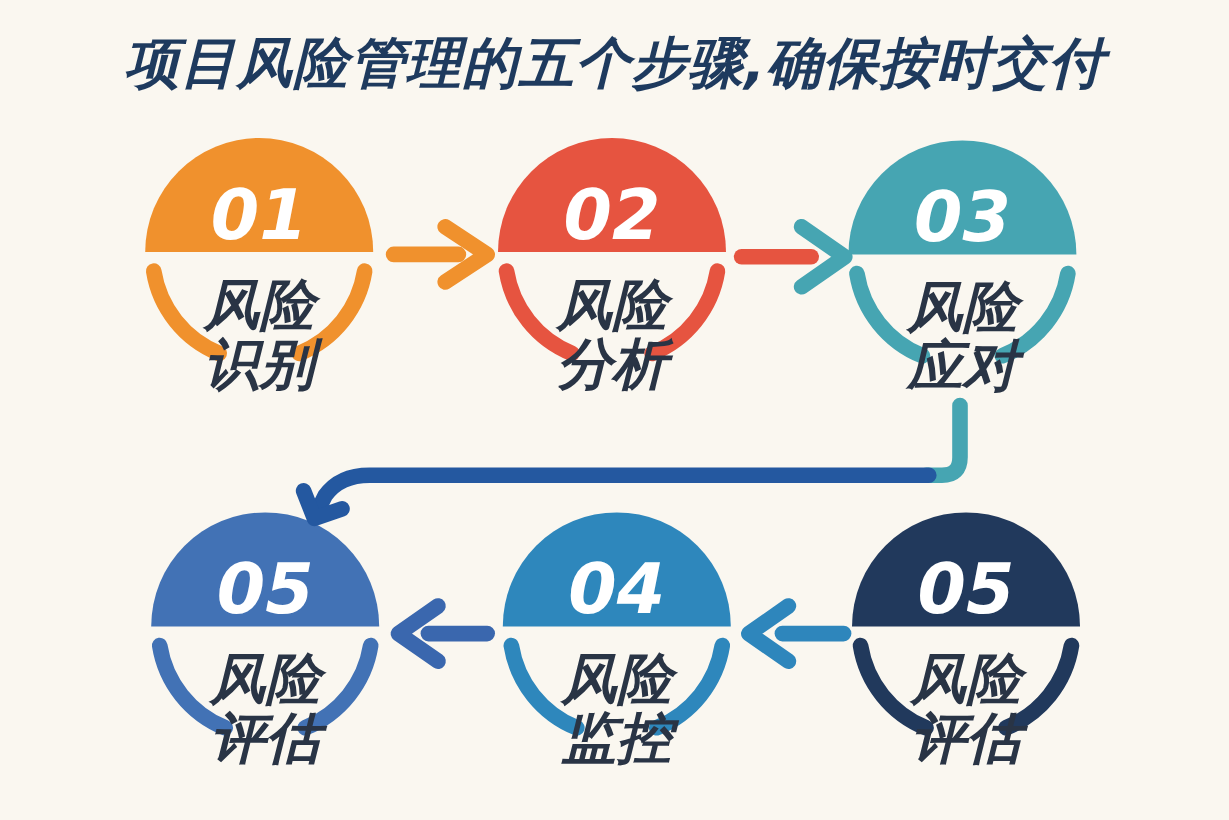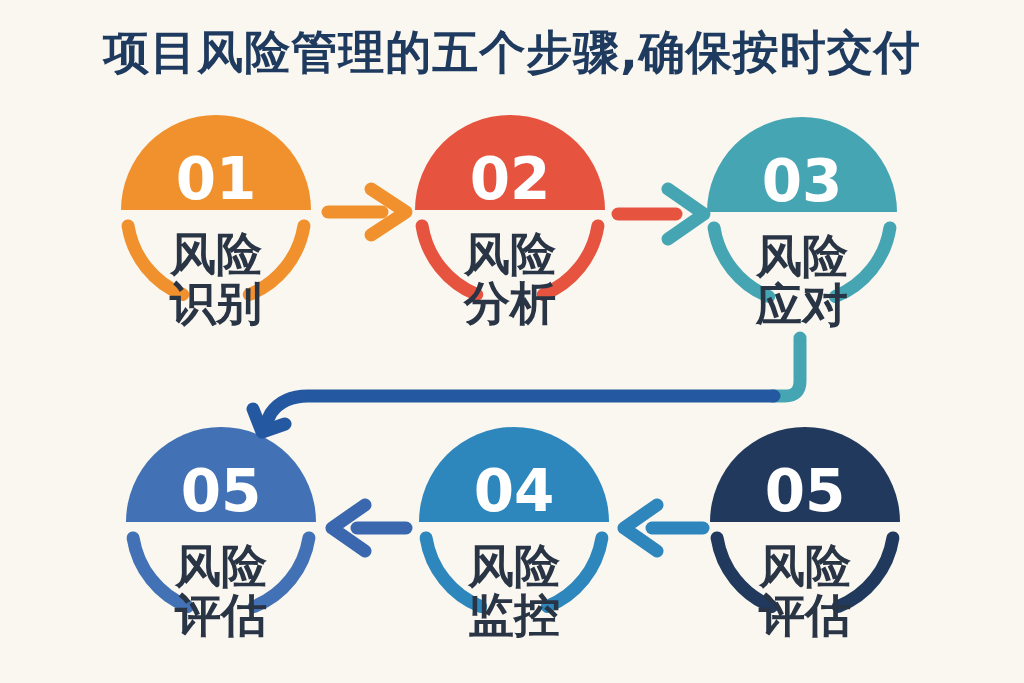--- a/index.html
+++ b/index.html
@@ -8,20 +8,21 @@
     width: 1024px;
     height: 683px;
     background: #FAF7F0;
     overflow: hidden;
     font-family: "DejaVu Sans", sans-serif;
   }
   .canvas {
     position: relative;
     width: 1024px;
     height: 518px;
+    font-style: italic;
   }
   .title {
     position: absolute;
     top: 22px;
     left: 0;
     width: 100%;
     margin: 0;
     text-align: center;
     font-size: 46px;
     font-weight: bold;

